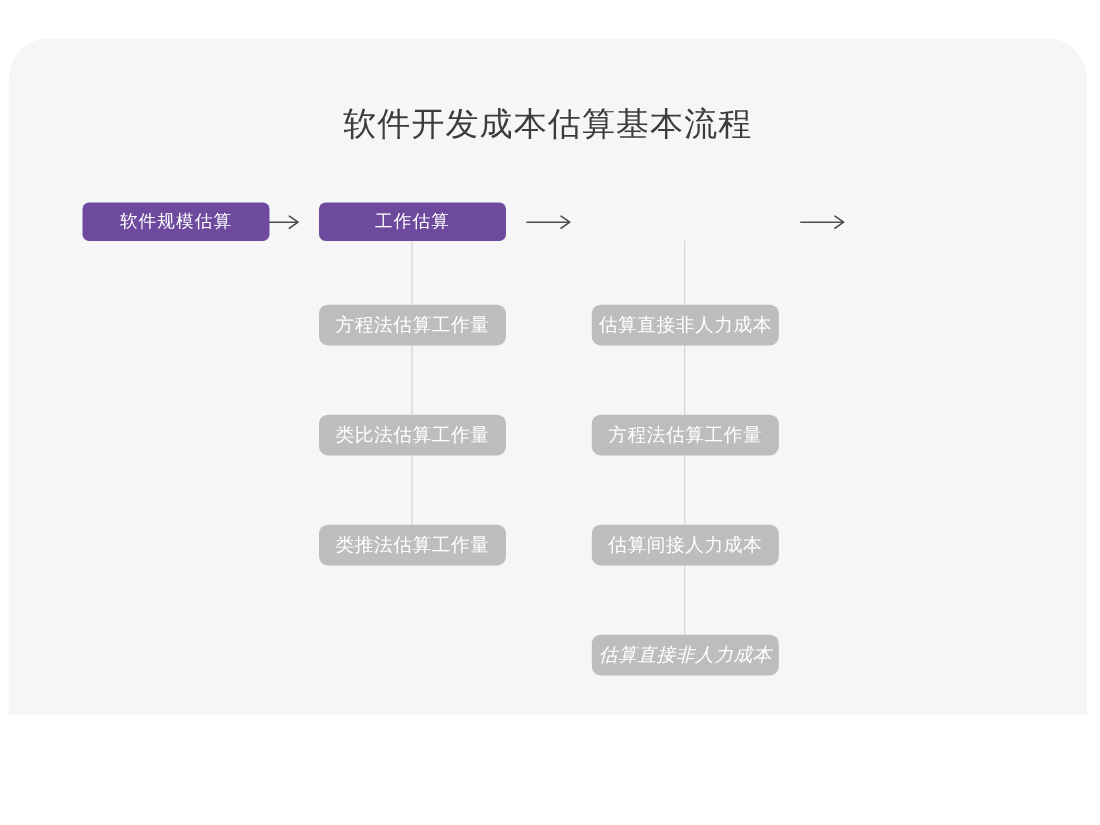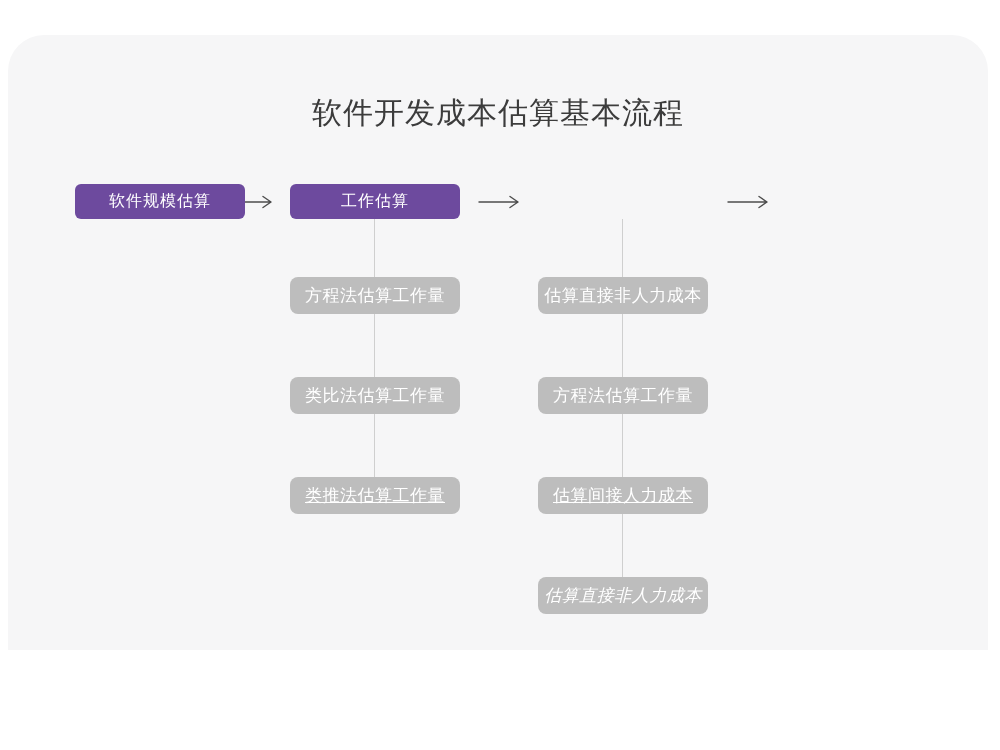--- a/index.html
+++ b/index.html
@@ -60,21 +60,21 @@
     letter-spacing: 0.5px;
   }
   .p1 { left: 35px; margin-left: 32px; }
   .p2 { left: 282px; }
   .p3 { left: 530px; }
   .p4 { left: 779px; width: 168px; }
   .col2 { left: 282px; }
   .col3 { left: 530px; }
   .row1 { top: 242px; }
   .row2 { top: 342px; }
-  .row3 { top: 442px; text-decoration: underline; }
+  .row3 { top: 442px; }
   .row4 { top: 542px; font-style: italic; }
   .arrow {
     position: absolute;
     top: 159px;
     width: 44px; height: 16px;
     z-index: 1;
   }
   .a1 { left: 222px; }
   .a2 { left: 469px; }
   .a3 { left: 718px; }

